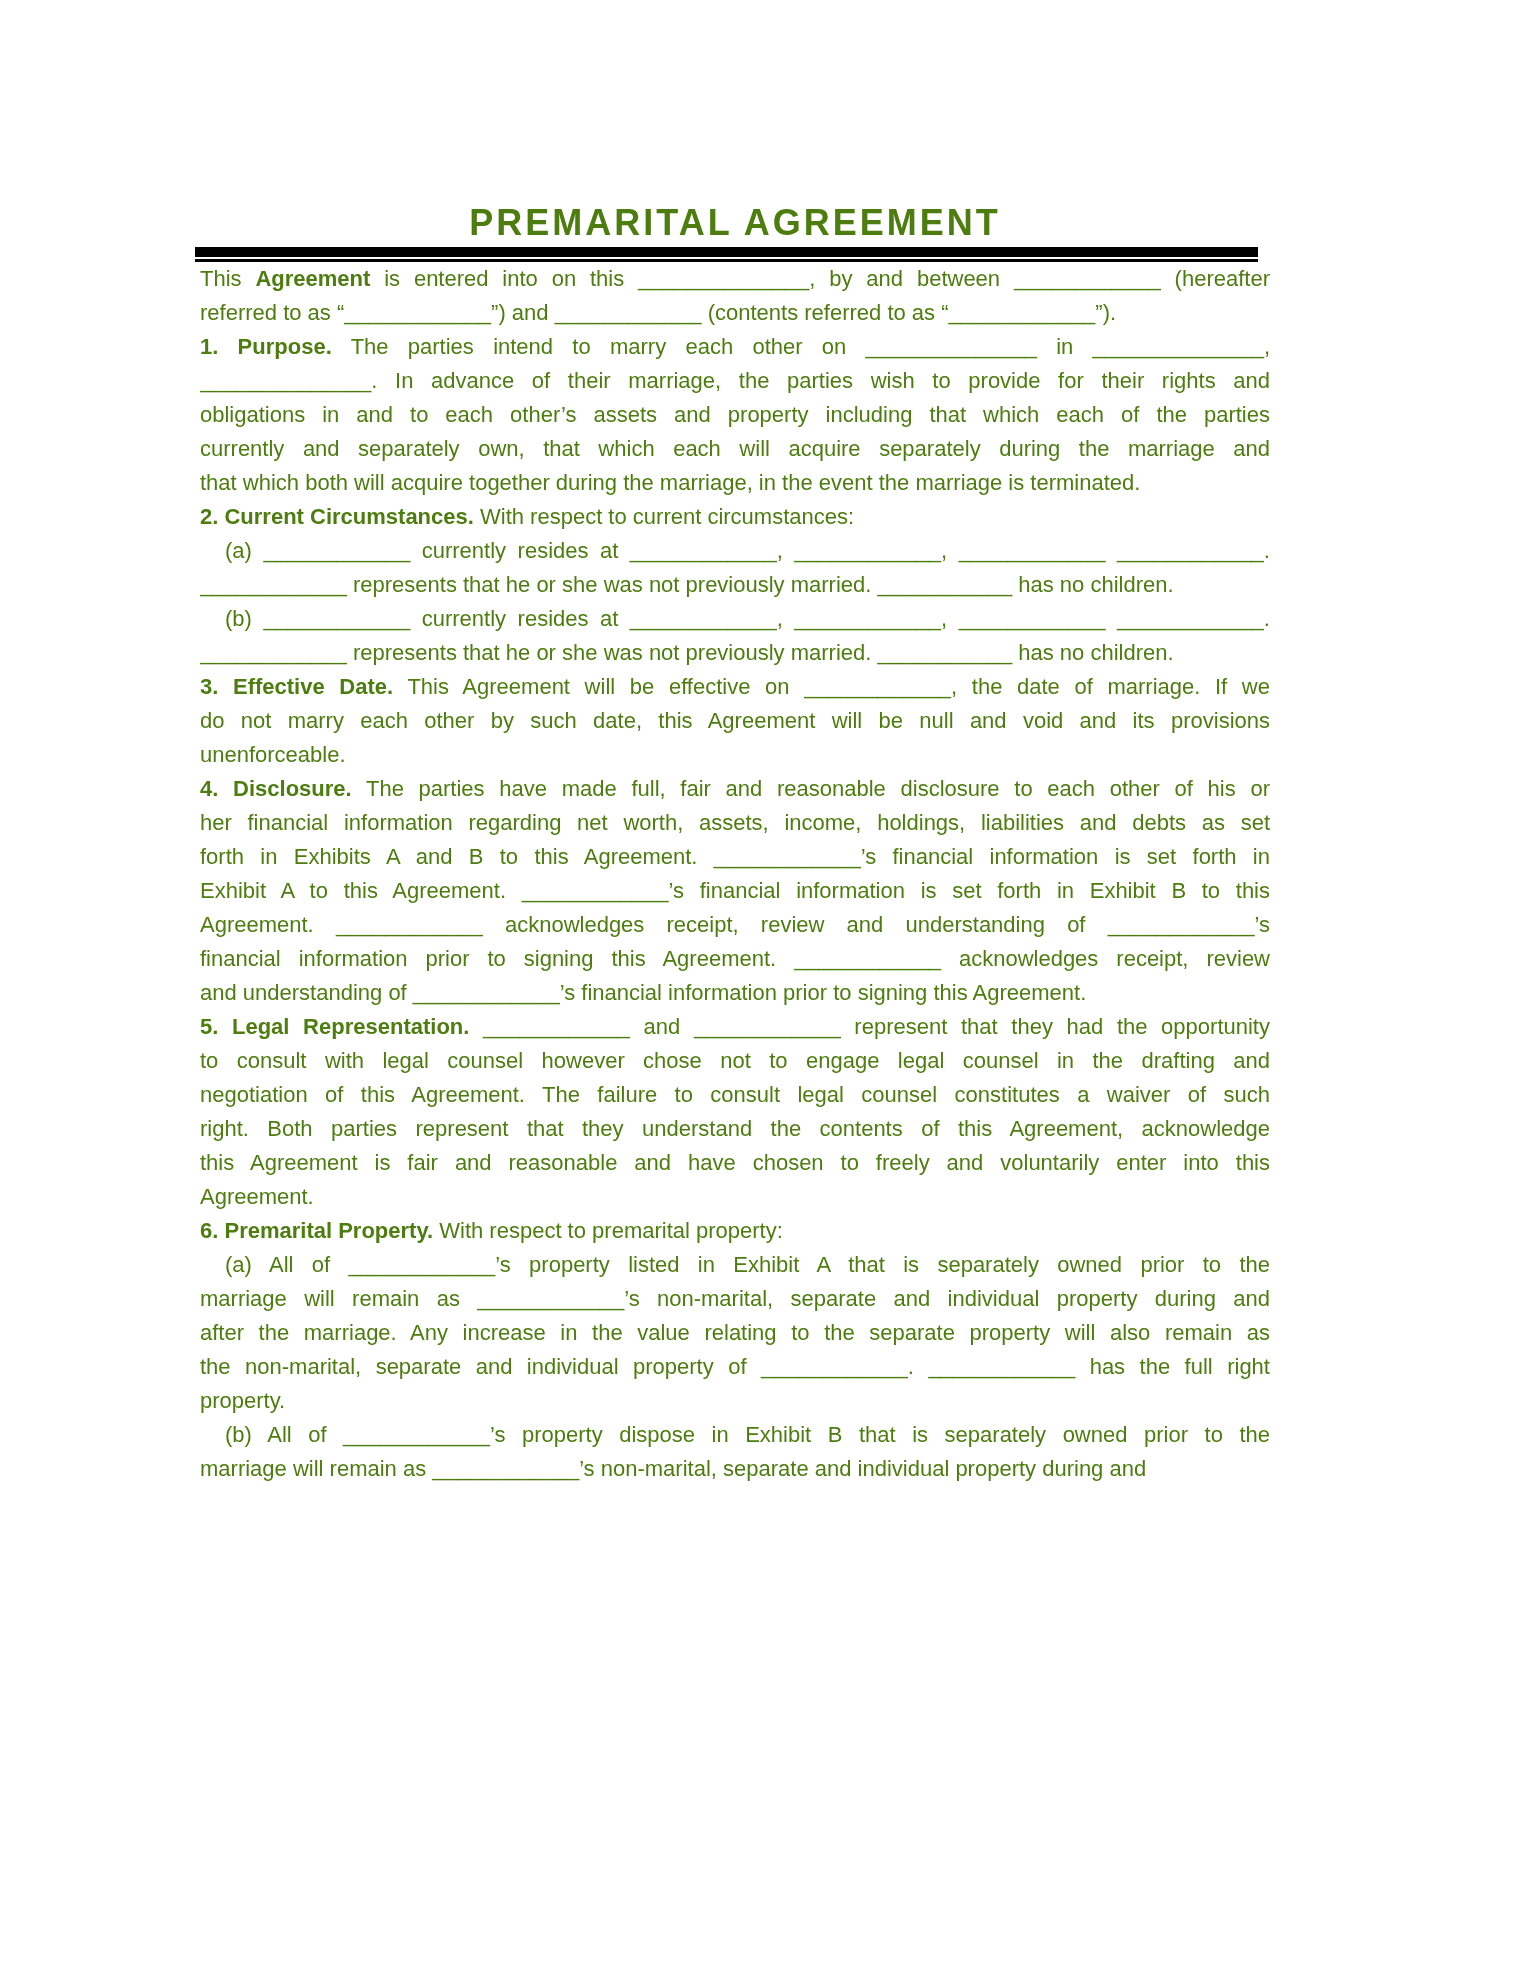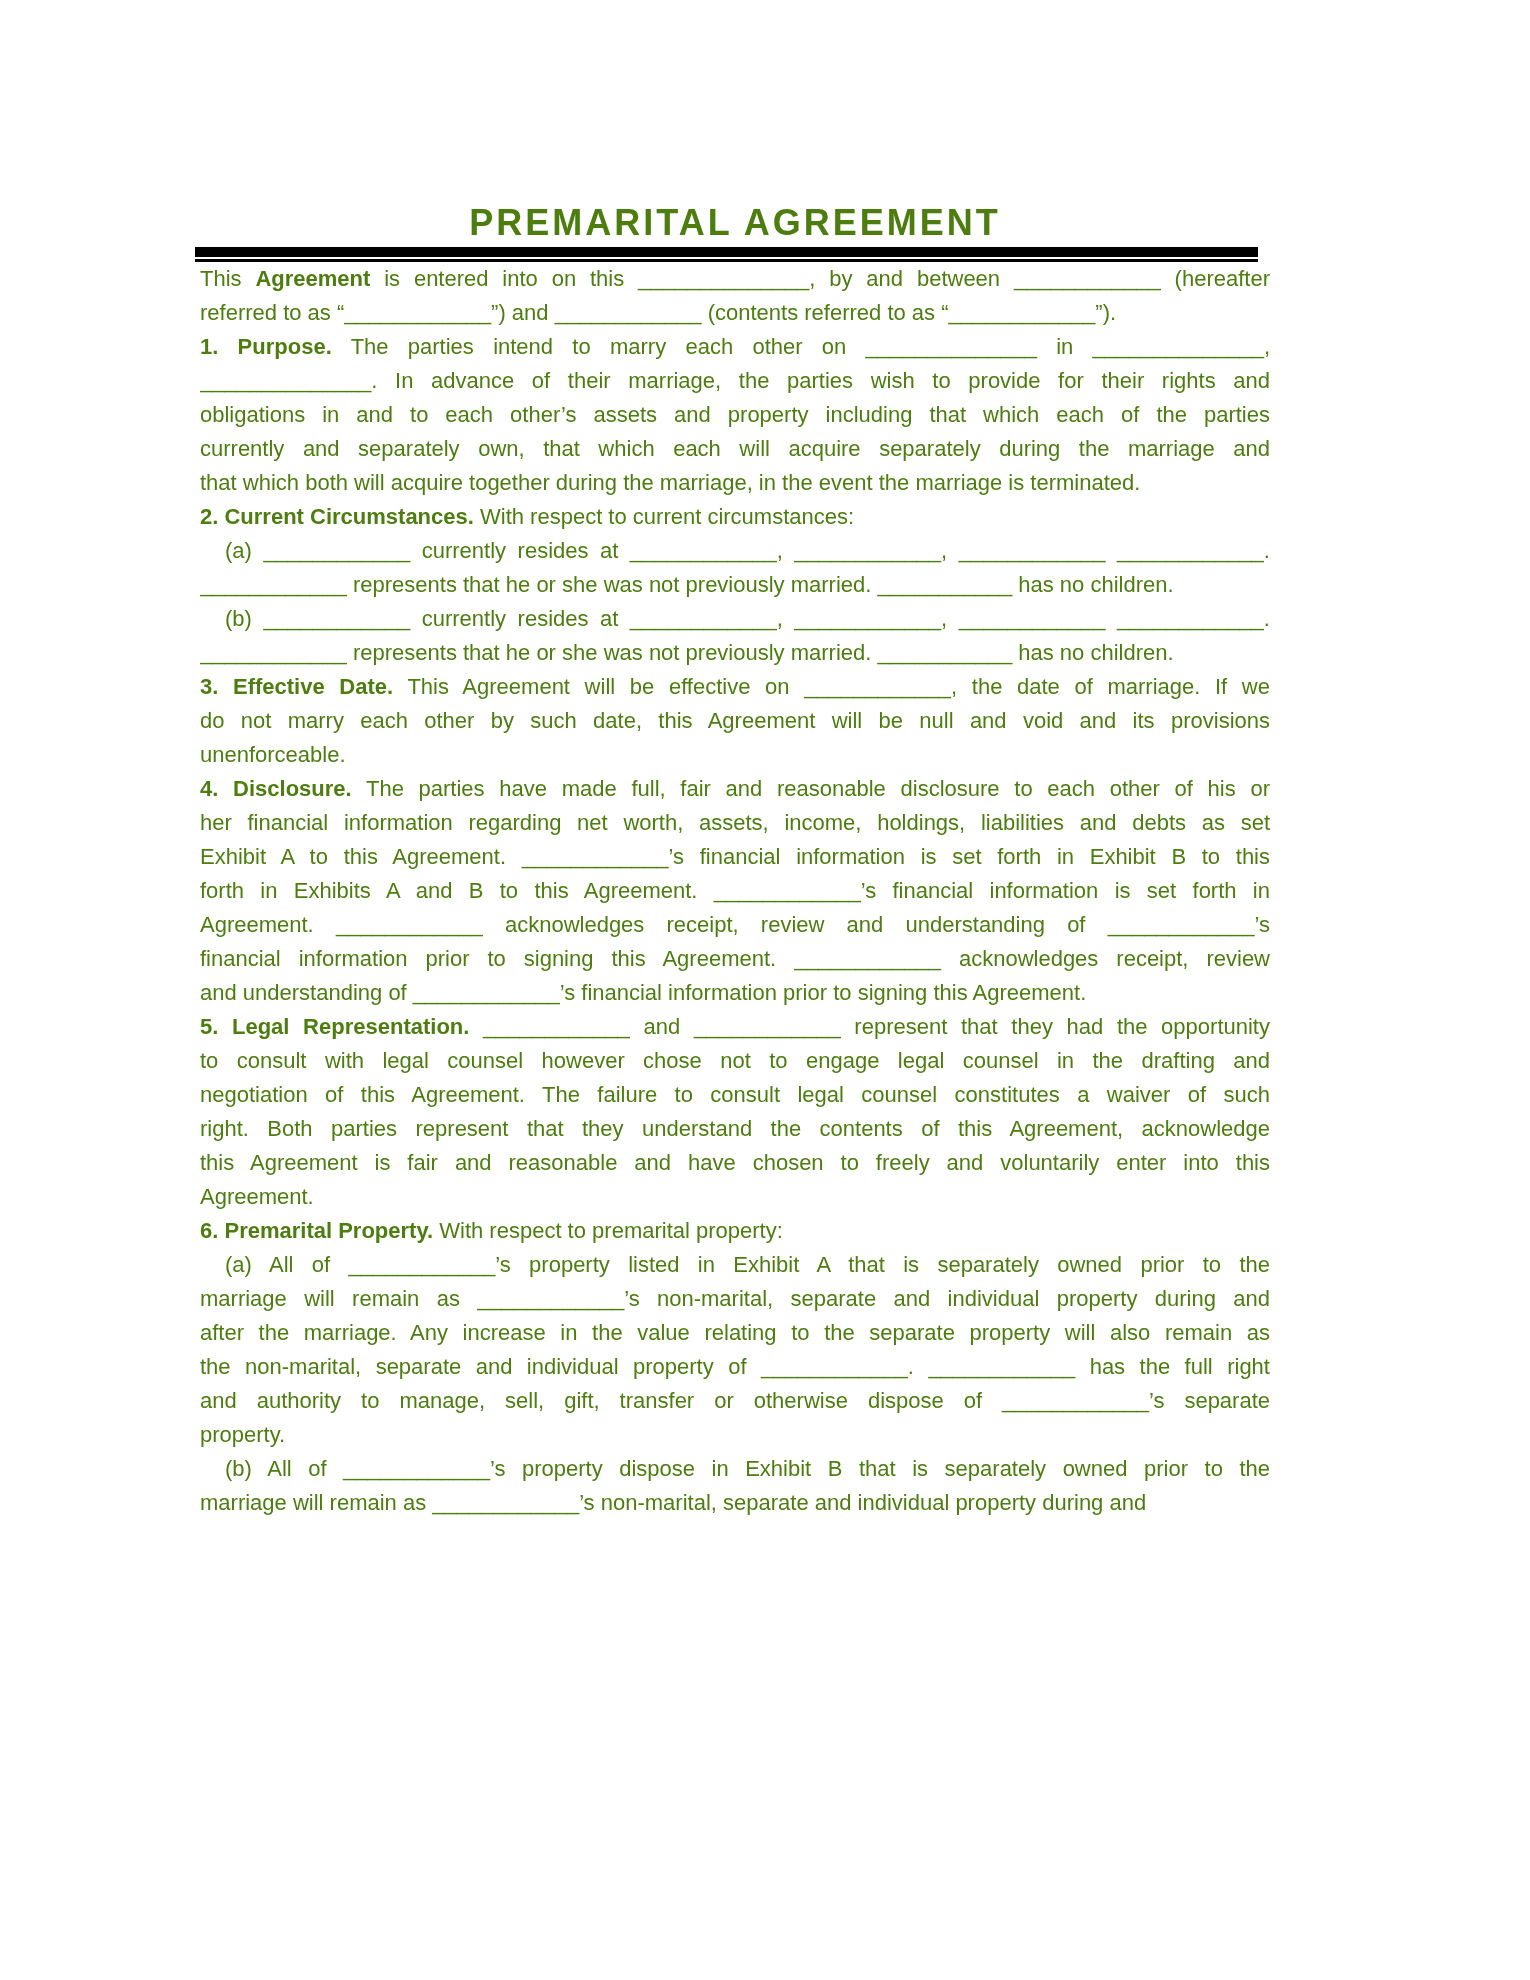--- a/index.html
+++ b/index.html
@@ -82,43 +82,42 @@
           <div class="line last"><span class="blank">____________</span><span> represents that he or she was not previously married.  </span><span class="blank">___________</span><span> has no children.</span></div>
         </div>
         <div class="para">
           <div class="line"><span class="bold">3. Effective Date.</span><span> This Agreement will be effective on </span><span class="blank">____________</span><span>, the date of marriage.  If we</span></div>
           <div class="line"><span>do not marry each other by such date, this Agreement will be null and void and its provisions</span></div>
           <div class="line last"><span>unenforceable.</span></div>
         </div>
         <div class="para">
           <div class="line"><span class="bold">4. Disclosure.</span><span> The parties have made full, fair and reasonable disclosure to each other of his or</span></div>
           <div class="line"><span>her financial information regarding net worth, assets, income, holdings, liabilities and debts as set</span></div>
+          <div class="line"><span>forth in Exhibits A and B to this Agreement. </span><span class="blank">____________</span><span>’s financial information is set forth in</span></div>
           <div class="line"><span>Exhibit A to this Agreement. </span><span class="blank">____________</span><span>’s financial information is set forth in Exhibit B to this</span></div>
-          <div class="line"><span>forth in Exhibits A and B to this Agreement. </span><span class="blank">____________</span><span>’s financial information is set forth in</span></div>
           <div class="line"><span>Agreement. </span><span class="blank">____________</span><span> acknowledges receipt, review and understanding of </span><span class="blank">____________</span><span>’s</span></div>
           <div class="line"><span>financial information prior to signing this Agreement. </span><span class="blank">____________</span><span> acknowledges receipt, review</span></div>
           <div class="line last"><span>and understanding of </span><span class="blank">____________</span><span>’s financial information prior to signing this Agreement.</span></div>
         </div>
         <div class="para">
           <div class="line"><span class="bold">5. Legal Representation.</span><span> </span><span class="blank">____________</span><span> and </span><span class="blank">____________</span><span> represent that they had the opportunity</span></div>
           <div class="line"><span>to consult with legal counsel however chose not to engage legal counsel in the drafting and</span></div>
           <div class="line"><span>negotiation of this Agreement. The failure to consult legal counsel constitutes a waiver of such</span></div>
           <div class="line"><span>right. Both parties represent that they understand the contents of this Agreement, acknowledge</span></div>
           <div class="line"><span>this Agreement is fair and reasonable and have chosen to freely and voluntarily enter into this</span></div>
           <div class="line last"><span>Agreement.</span></div>
         </div>
         <div class="para">
           <div class="line last"><span class="bold">6. Premarital Property.</span><span> With respect to premarital property:</span></div>
         </div>
         <div class="para tight">
           <div class="line indent"><span>(a) All of </span><span class="blank">____________</span><span>’s property listed in Exhibit A that is separately owned prior to the</span></div>
           <div class="line"><span>marriage will remain as </span><span class="blank">____________</span><span>’s non-marital, separate and individual property during and</span></div>
           <div class="line"><span>after the marriage. Any increase in the value relating to the separate property will also remain as</span></div>
           <div class="line"><span>the non-marital, separate and individual property of </span><span class="blank">____________</span><span>. </span><span class="blank">____________</span><span> has the full right</span></div>
-          <div class="line"><span>and authority to manage, sell, gift, transfer or otherwise dispose of </span><span class="blank">____________</span><span>’s separate</span></div>
           <div class="line last"><span>property.</span></div>
         </div>
         <div class="para">
           <div class="line indent"><span>(b) All of </span><span class="blank">____________</span><span>’s property dispose in Exhibit B that is separately owned prior to the</span></div>
           <div class="line last"><span>marriage will remain as </span><span class="blank">____________</span><span>’s non-marital, separate and individual property during and</span></div>
         </div>
       </div>
   </div>
 </div>
 

